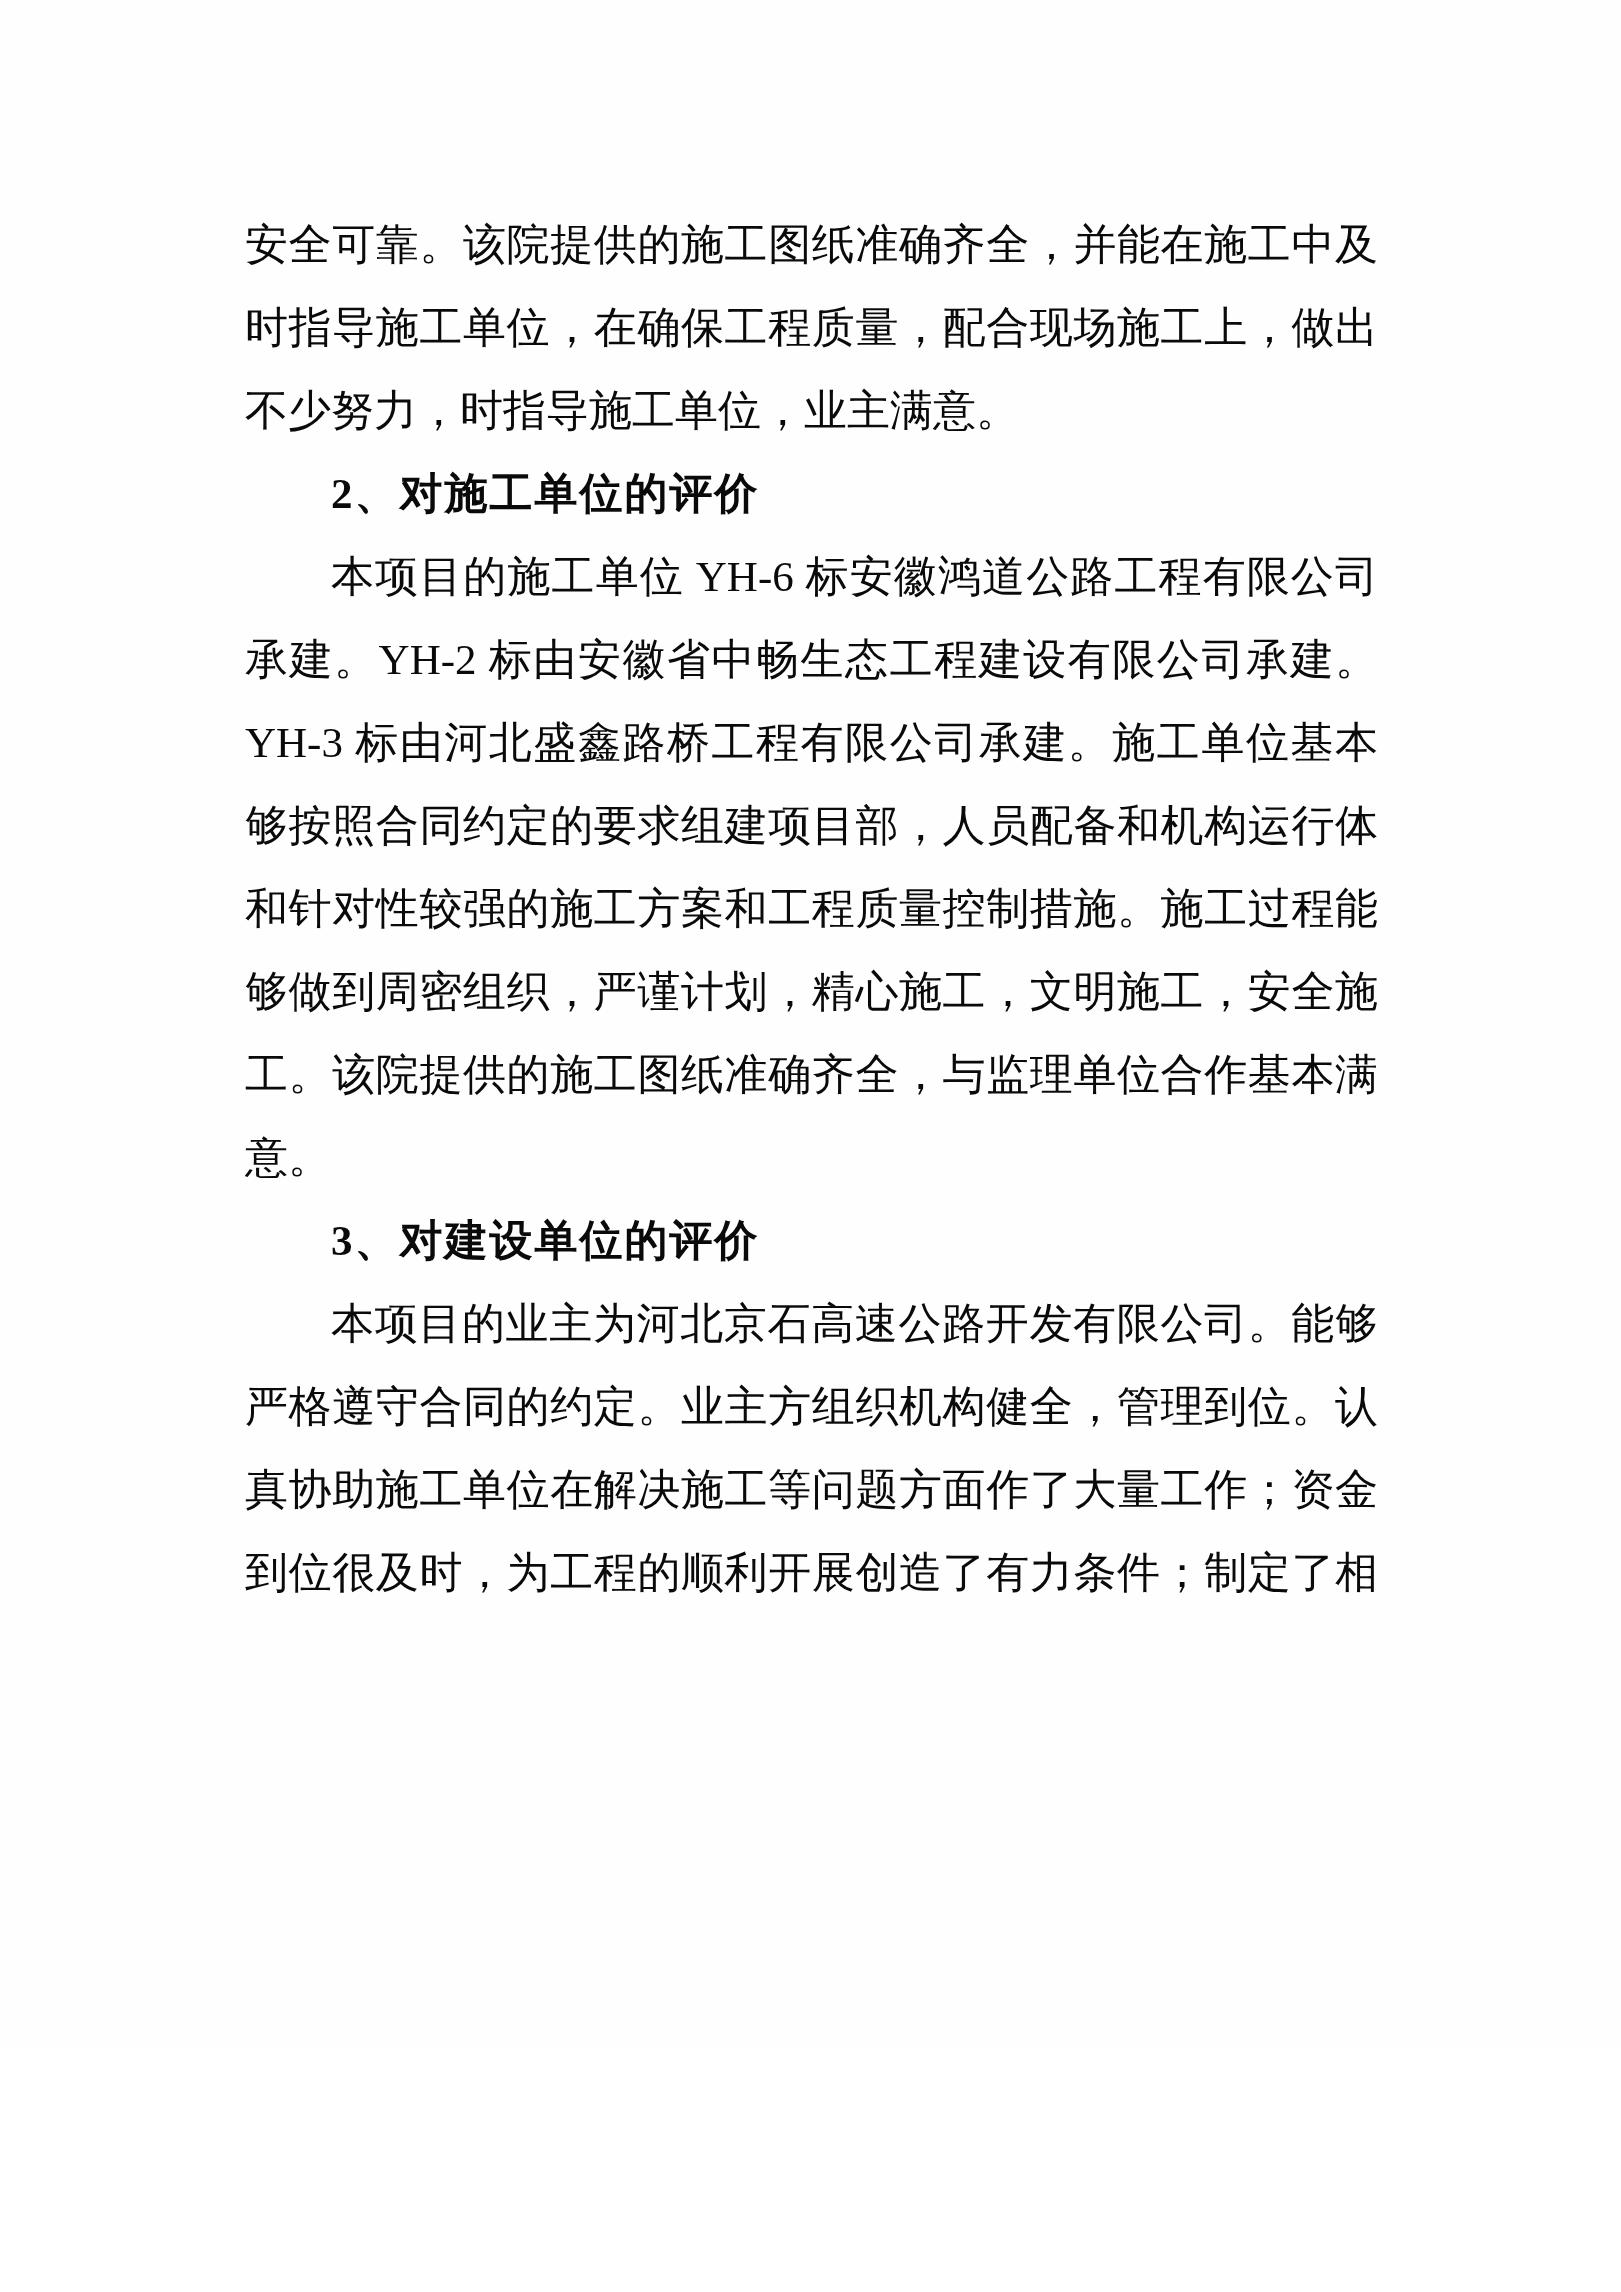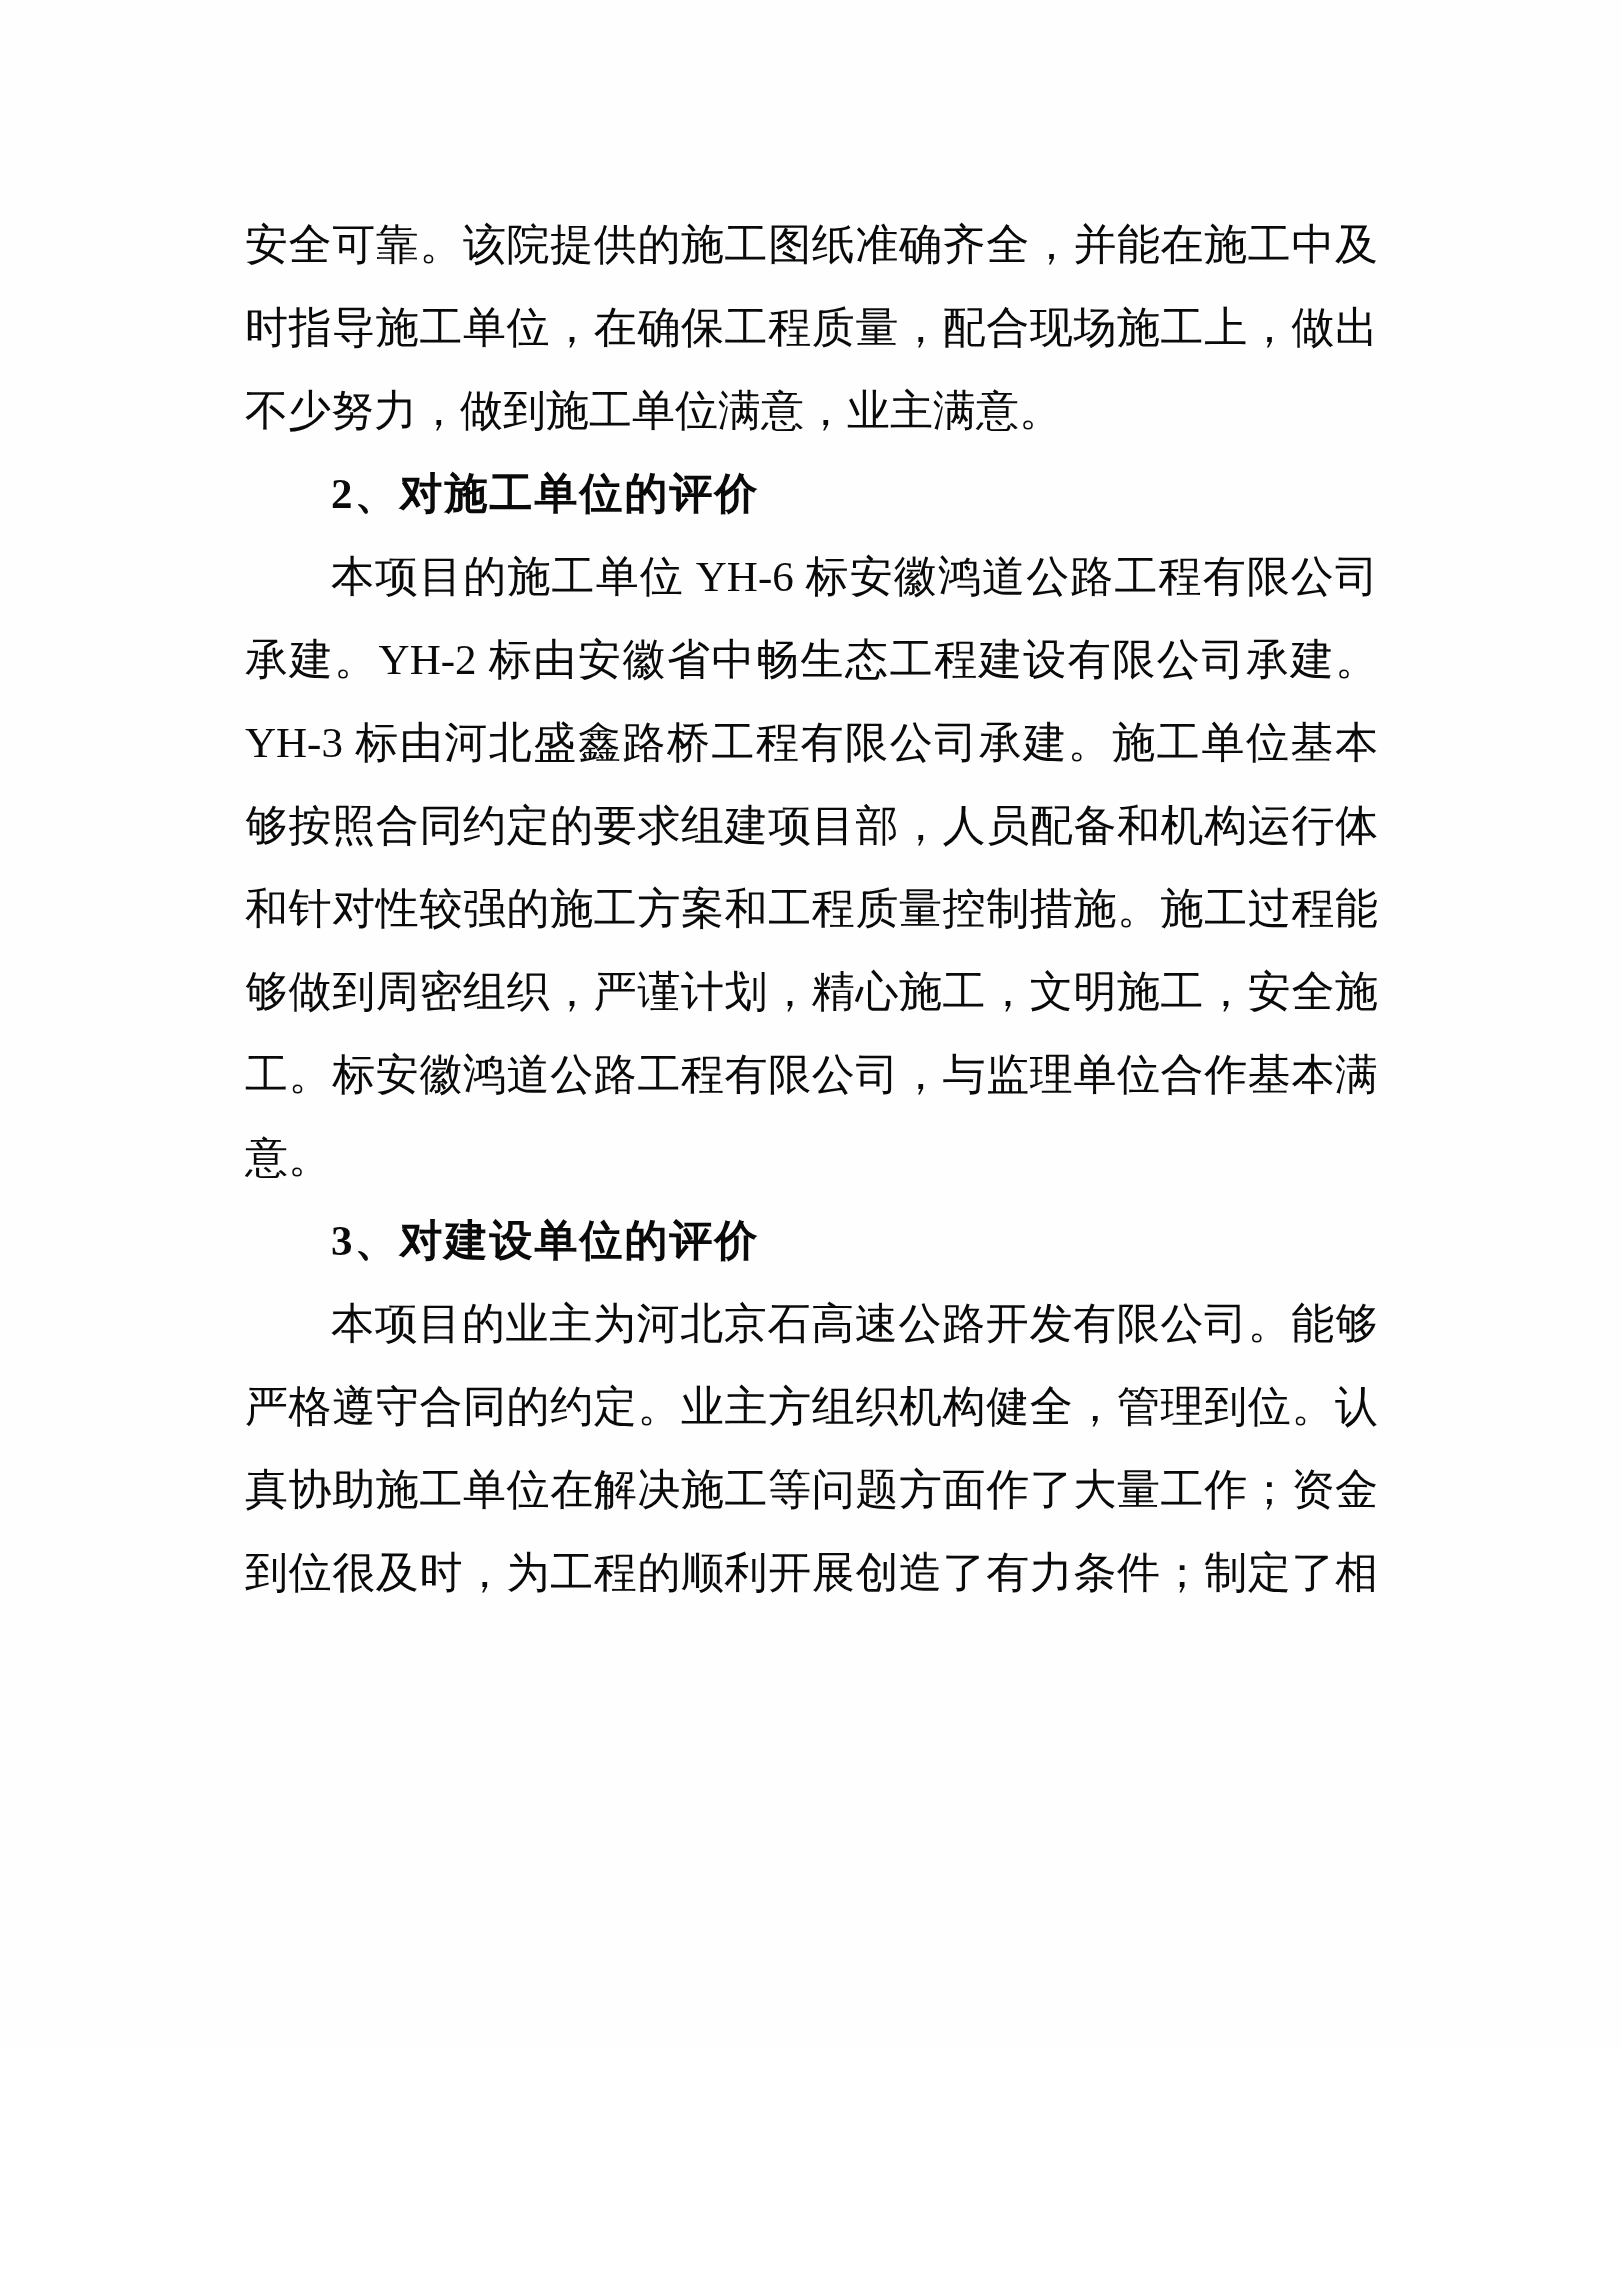--- a/index.html
+++ b/index.html
@@ -67,31 +67,31 @@
   }
 </style>
 </head>
 <body>
 
 <div class="page">
 
   <main class="body-text">
     <p class="line">安全可靠。该院提供的施工图纸准确齐全，并能在施工中及</p>
     <p class="line">时指导施工单位，在确保工程质量，配合现场施工上，做出</p>
-    <p class="line final">不少努力，做到施工单位满意，业主满意。</p>
+    <p class="line final">不少努力，时指导施工单位，业主满意。</p>
 
     <h2 class="line heading">2、对施工单位的评价</h2>
 
     <p class="line indent">本项目的施工单位 YH-6 标安徽鸿道公路工程有限公司</p>
     <p class="line">承建。YH-2 标由安徽省中畅生态工程建设有限公司承建。</p>
     <p class="line">YH-3 标由河北盛鑫路桥工程有限公司承建。施工单位基本能</p>
     <p class="line">够按照合同约定的要求组建项目部，人员配备和机构运行体</p>
     <p class="line">和针对性较强的施工方案和工程质量控制措施。施工过程能</p>
     <p class="line">够做到周密组织，严谨计划，精心施工，文明施工，安全施</p>
-    <p class="line">工。标安徽鸿道公路工程有限公司，与监理单位合作基本满</p>
+    <p class="line">工。该院提供的施工图纸准确齐全，与监理单位合作基本满</p>
     <p class="line final">意。</p>
 
     <h2 class="line heading">3、对建设单位的评价</h2>
 
     <p class="line indent">本项目的业主为河北京石高速公路开发有限公司。能够</p>
     <p class="line">严格遵守合同的约定。业主方组织机构健全，管理到位。认</p>
     <p class="line">真协助施工单位在解决施工等问题方面作了大量工作；资金</p>
     <p class="line">到位很及时，为工程的顺利开展创造了有力条件；制定了相</p>
   </main>
 

